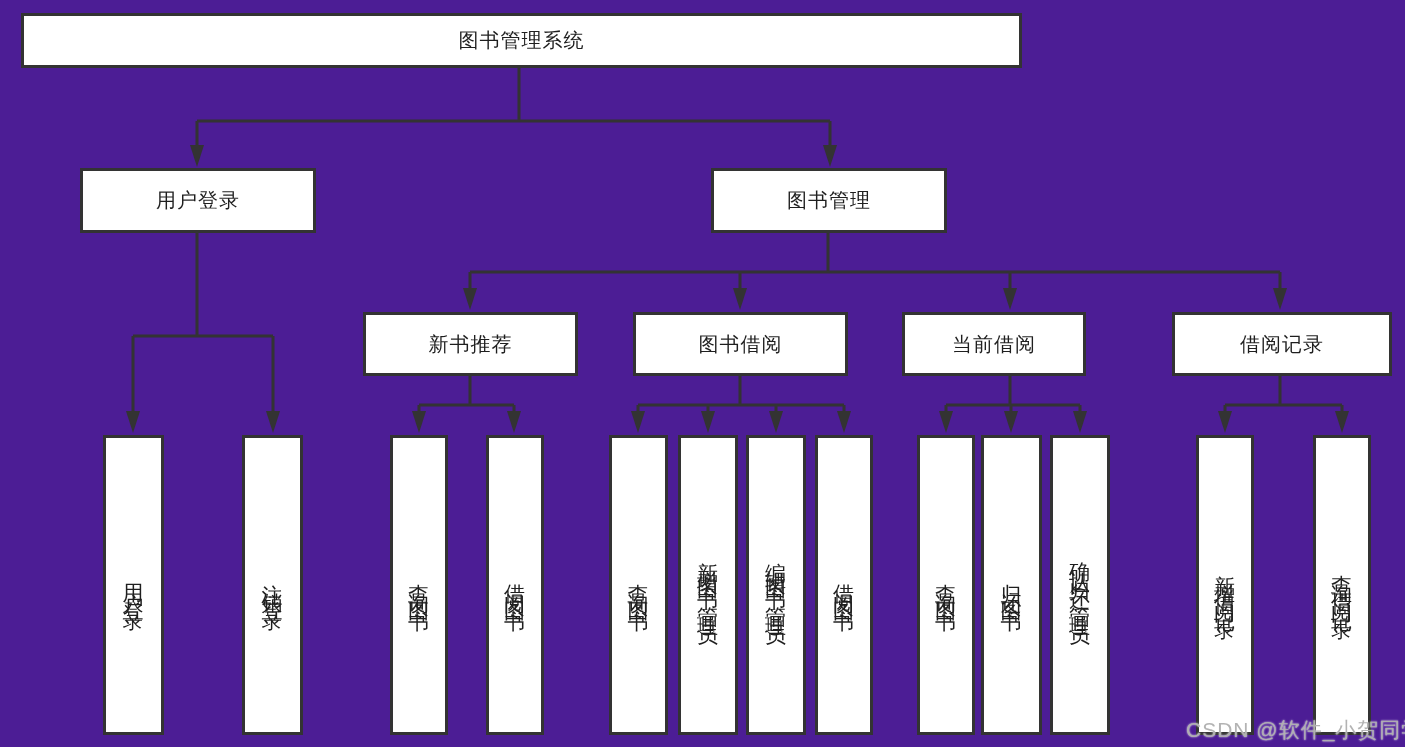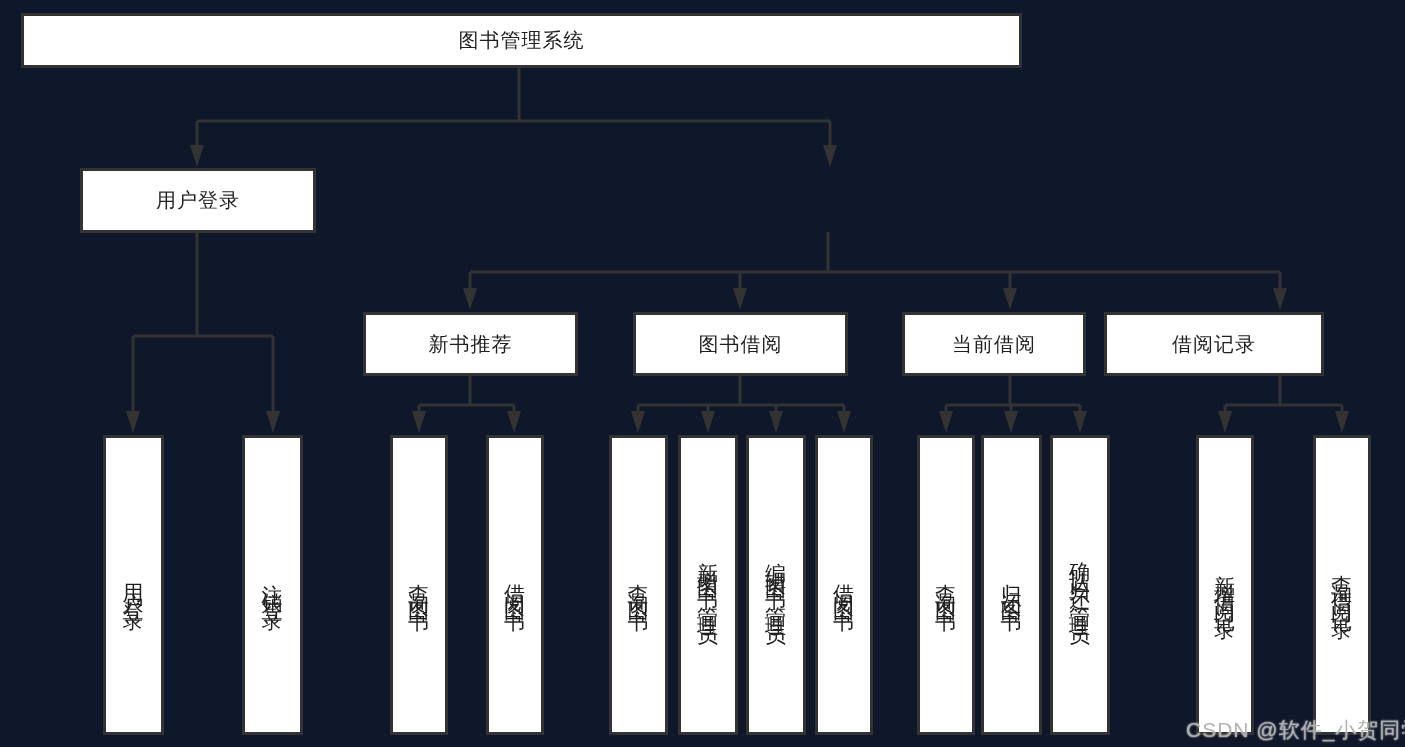--- a/index.html
+++ b/index.html
@@ -5,21 +5,21 @@
   html, body {
     margin: 0;
     padding: 0;
     background: #ffffff;
     font-family: "Liberation Sans", "DejaVu Sans", sans-serif;
   }
   .canvas {
     position: relative;
     width: 1405px;
     height: 747px;
-    background: #0f172a;
+    background: #4c1d95;
     overflow: hidden;
   }
   svg.connectors {
     position: absolute;
     left: 0; top: 0;
     z-index: 0;
   }
   .box {
     position: absolute;
     box-sizing: border-box;
@@ -89,31 +89,34 @@
     </g>
   </svg>
 
   <div class="box h" style="left:21px;top:13px;width:1001px;height:55px">
     <span>图书管理系统</span>
   </div>
 
   <div class="box h" style="left:80px;top:168px;width:236px;height:65px">
     <span>用户登录</span>
   </div>
+  <div class="box h" style="left:711px;top:168px;width:236px;height:65px">
+    <span>图书管理</span>
+  </div>
 
   <div class="box h" style="left:633px;top:312px;width:215px;height:64px">
     <span>图书借阅</span>
   </div>
   <div class="box h" style="left:363px;top:312px;width:215px;height:64px">
     <span>新书推荐</span>
   </div>
   <div class="box h" style="left:902px;top:312px;width:184px;height:64px">
     <span>当前借阅</span>
   </div>
-  <div class="box h" style="left:1104px;top:312px;width:220px;height:64px">
+  <div class="box h" style="left:1172px;top:312px;width:220px;height:64px">
     <span>借阅记录</span>
   </div>
 
   <div class="box v" style="left:103px;top:435px;width:61px;height:300px">
     <span class="vtext">用户登录</span>
   </div>
   <div class="box v" style="left:242px;top:435px;width:61px;height:300px">
     <span class="vtext">注销登录</span>
   </div>
 

